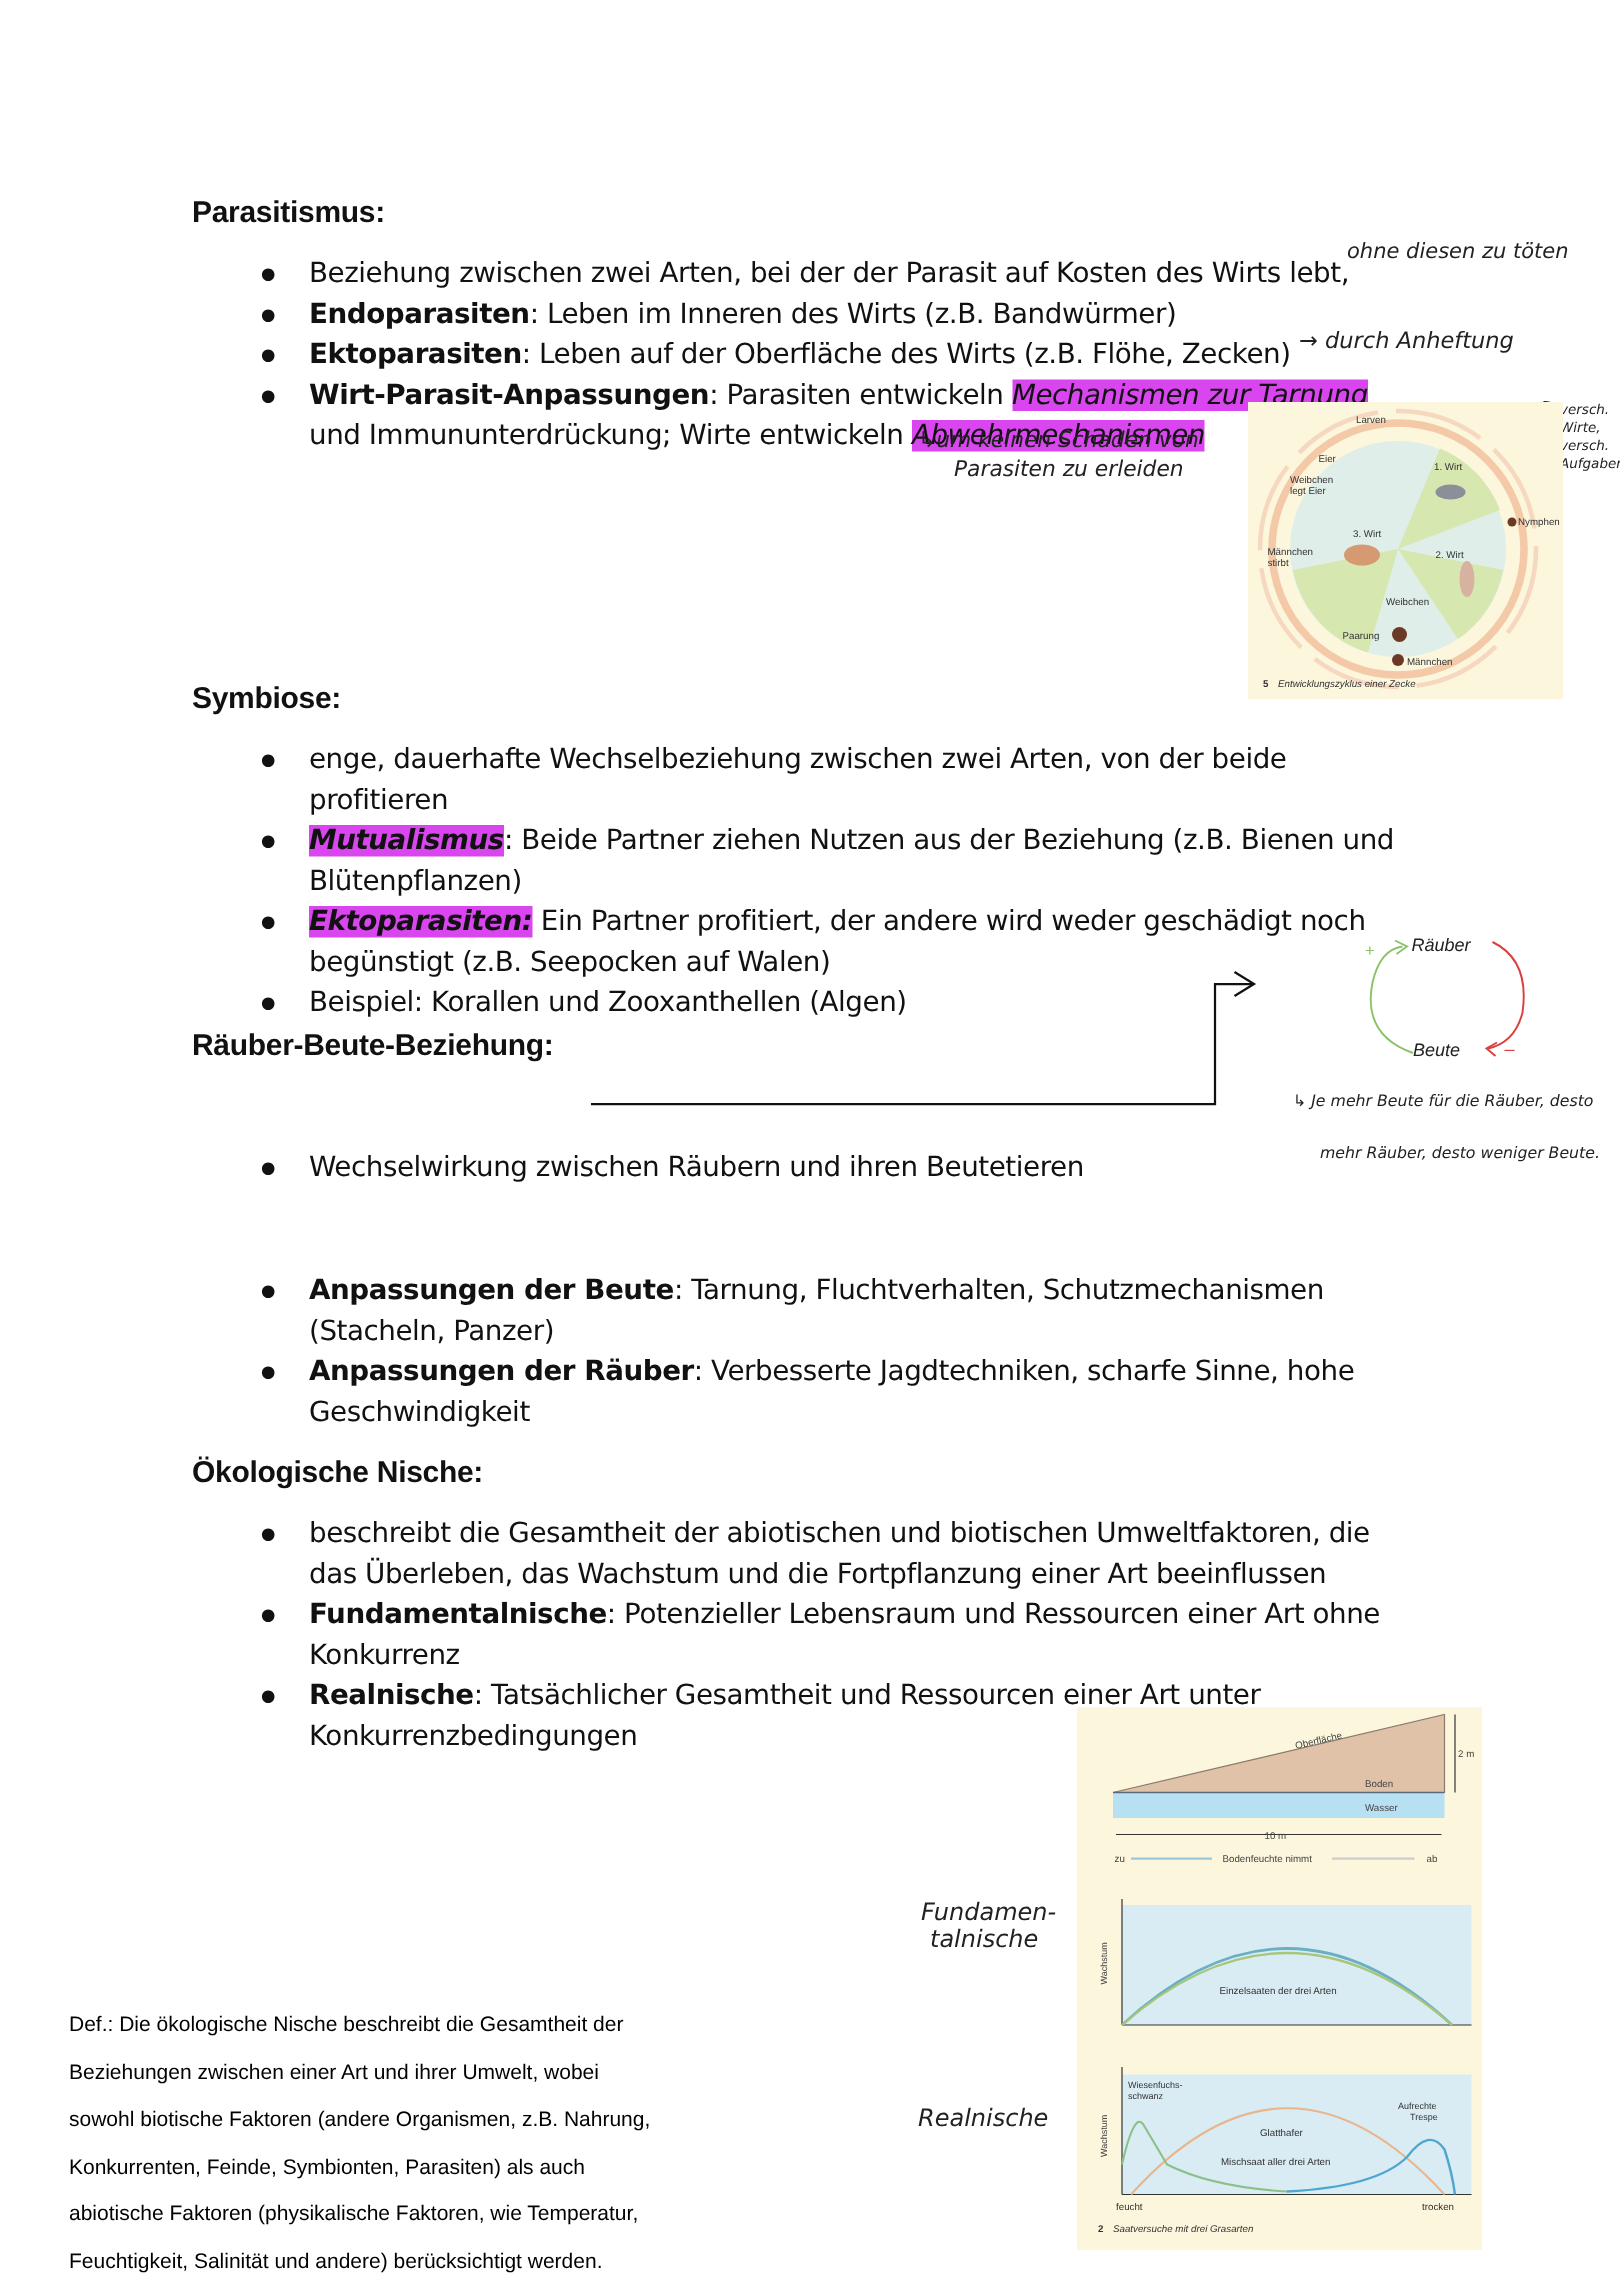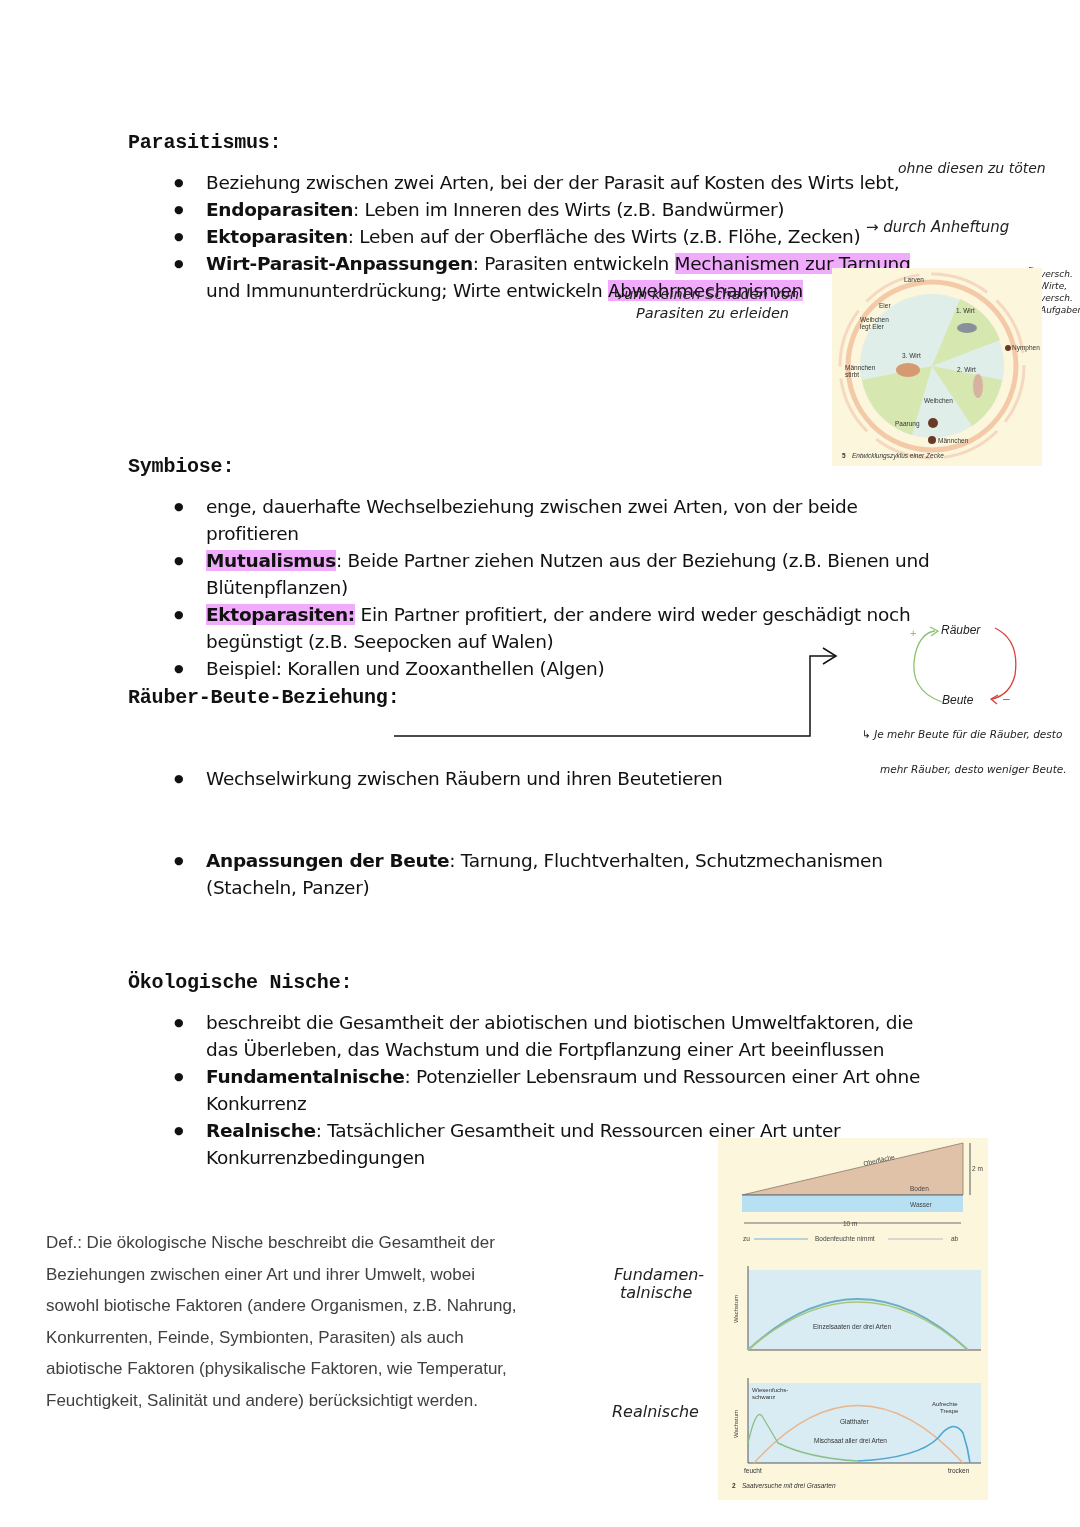--- a/index.html
+++ b/index.html
@@ -1,25 +1,25 @@
 <!DOCTYPE html>
 <html><head>
 <meta charset="utf-8">
 <style>
   html, body { margin:0; padding:0; background:#ffffff; }
   body { width:1080px; height:1527px; position:relative; overflow:hidden; font-family:"Liberation Sans", sans-serif; color:#111; }
-  .h { position:absolute; left:128px; font-weight:bold; font-size:20px; font-family:Liberation Mono, monospace; letter-spacing:-0.2px; }
+  .h { position:absolute; left:128px; font-weight:bold; font-size:20px; font-family:Liberation Sans, sans-serif; letter-spacing:-0.2px; }
   ul.b { position:absolute; left:160px; margin:12px; padding:0; list-style:none; font-family:"DejaVu Sans", sans-serif; font-size:18.5px; line-height:27px; letter-spacing:-0.3px; }
   ul.b li { position:relative; padding-left:34px; }
   ul.b li::before { content:"\25CF"; position:absolute; left:2px; top:0; font-size:11px; }
   .k { font-weight:bold; }
-  .hl { background:#f0abfc; }
+  .hl { background:#d946ef;font-style:italic; }
   .hw { position:absolute; font-family:"DejaVu Sans", sans-serif; font-style:italic; color:#222; font-size:14px; white-space:nowrap; }
   .fig { position:absolute; background:#fbf6dc; }
-  .def { position:absolute; left:46px; top:1227px; width:520px; font-size:17px; line-height:31.5px; color:#404040; }
+  .def { position:absolute; left:46px; top:1334px; width:520px; font-size:14px; line-height:31.5px; color:#000000; }
   svg text { font-family:"Liberation Sans", sans-serif; }
 </style>
 </head>
 <body>
 
 <div class="h" style="top:131px">Parasitismus:</div>
 <ul class="b" style="top:157px">
   <li><span>Beziehung zwischen zwei Arten, bei der der Parasit auf Kosten des Wirts lebt,</span></li>
   <li><span class="k">Endoparasiten</span><span>: Leben im Inneren des Wirts (z.B. Bandwürmer)</span></li>
   <li><span class="k">Ektoparasiten</span><span>: Leben auf der Oberfläche des Wirts (z.B. Flöhe, Zecken)</span></li>
@@ -98,20 +98,21 @@
 </svg>
 <div class="hw" style="left:862px;top:728px;font-size:10.5px">↳ Je mehr Beute für die Räuber, desto</div>
 <div class="hw" style="left:880px;top:763px;font-size:10.5px">mehr Räuber, desto weniger Beute.</div>
 
 <div class="h" style="top:686px">Räuber-Beute-Beziehung:</div>
 <ul class="b" style="top:753px">
   <li><span>Wechselwirkung zwischen Räubern und ihren Beutetieren</span></li>
 </ul>
 <ul class="b" style="top:835px">
   <li><span class="k">Anpassungen der Beute</span><span>: Tarnung, Fluchtverhalten, Schutzmechanismen</span><br><span>(Stacheln, Panzer)</span></li>
+  <li><span class="k">Anpassungen der Räuber</span><span>: Verbesserte Jagdtechniken, scharfe Sinne, hohe</span><br><span>Geschwindigkeit</span></li>
 </ul>
 
 <div class="h" style="top:971px">Ökologische Nische:</div>
 <ul class="b" style="top:997px">
   <li><span>beschreibt die Gesamtheit der abiotischen und biotischen Umweltfaktoren, die</span><br><span>das Überleben, das Wachstum und die Fortpflanzung einer Art beeinflussen</span></li>
   <li><span class="k">Fundamentalnische</span><span>: Potenzieller Lebensraum und Ressourcen einer Art ohne</span><br><span>Konkurrenz</span></li>
   <li><span class="k">Realnische</span><span>: Tatsächlicher Gesamtheit und Ressourcen einer Art unter</span><br><span>Konkurrenzbedingungen</span></li>
 </ul>
 
 <div class="def">

